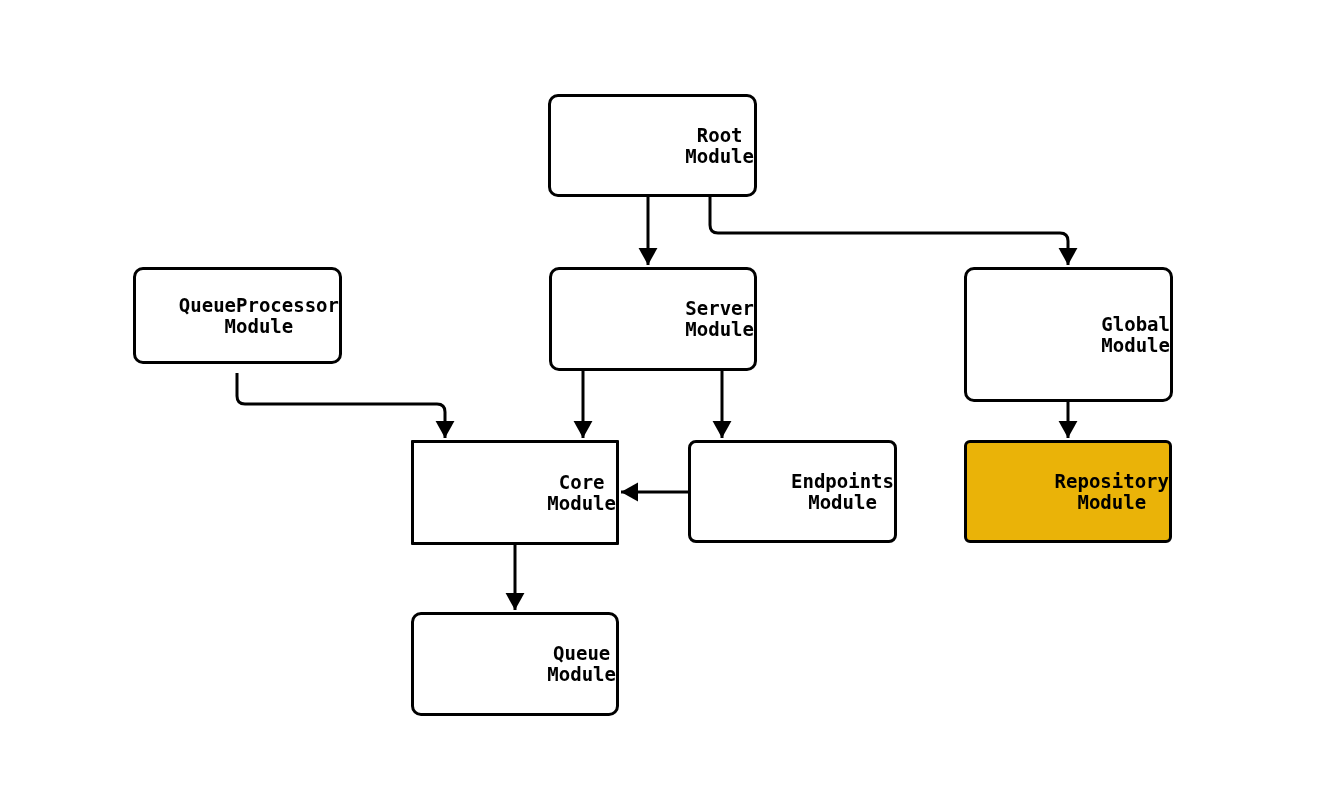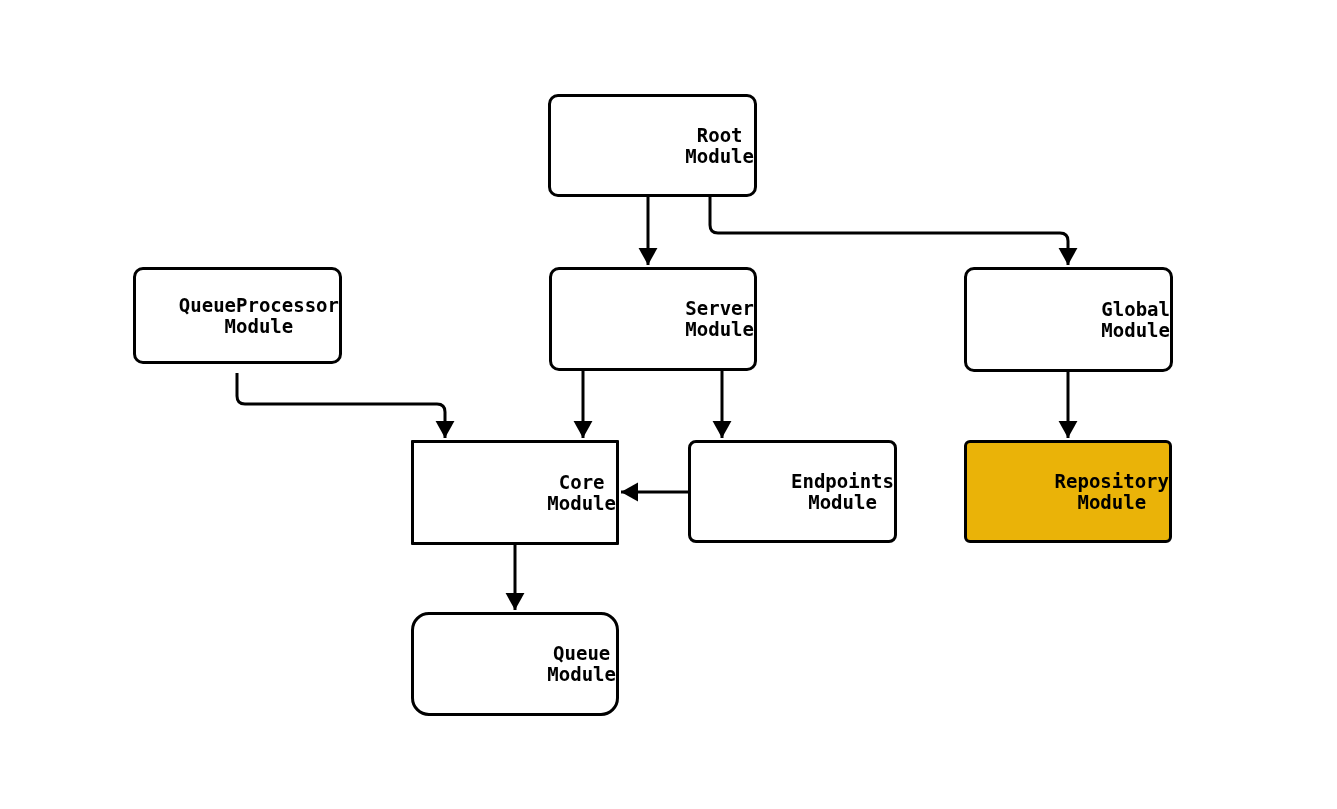--- a/index.html
+++ b/index.html
@@ -66,33 +66,33 @@
 Module</span>
     </div>
     <div class="node" style="left: 133px; top: 267px; width: 209px; height: 97px; background: rgb(255, 255, 255); border-color: rgb(0, 0, 0); border-width: 3px; border-radius: 10px;">
       <span class="label" style="color: rgb(0, 0, 0);">QueueProcessor
 Module</span>
     </div>
     <div class="node" style="left: 549px; top: 267px; width: 208px; height: 104px; background: rgb(255, 255, 255); border-color: rgb(0, 0, 0); border-width: 3px; border-radius: 10px;">
       <span class="label" style="color: rgb(0, 0, 0);">Server
 Module</span>
     </div>
-    <div class="node" style="left: 964px; top: 267px; width: 209px; height: 105px; background: rgb(255, 255, 255); border-color: rgb(0, 0, 0); border-width: 3px; border-radius: 10px;">
+    <div class="node" style="left: 964px; top: 267px; width: 209px; height: 135px; background: rgb(255, 255, 255); border-color: rgb(0, 0, 0); border-width: 3px; border-radius: 10px;">
       <span class="label" style="color: rgb(0, 0, 0);">Global
 Module</span>
     </div>
     <div class="node" style="left: 411px; top: 440px; width: 208px; height: 105px; background: rgb(255, 255, 255); border-color: rgb(0, 0, 0); border-width: 3px; border-radius: 1px;">
       <span class="label" style="color: rgb(0, 0, 0);">Core
 Module</span>
     </div>
     <div class="node" style="left: 688px; top: 440px; width: 209px; height: 103px; background: rgb(255, 255, 255); border-color: rgb(0, 0, 0); border-width: 3px; border-radius: 8px;">
       <span class="label" style="color: rgb(0, 0, 0);">Endpoints
 Module</span>
     </div>
     <div class="node" style="left: 964px; top: 440px; width: 208px; height: 103px; background: #eab308; border-color: rgb(0, 0, 0); border-width: 3px; border-radius: 6px;">
       <span class="label" style="color: rgb(0, 0, 0);">Repository
 Module</span>
     </div>
-    <div class="node" style="left: 411px; top: 612px; width: 208px; height: 104px; background: rgb(255, 255, 255); border-color: rgb(0, 0, 0); border-width: 3px; border-radius: 18px;">
+    <div class="node" style="left: 411px; top: 612px; width: 208px; height: 104px; background: rgb(255, 255, 255); border-color: rgb(0, 0, 0); border-width: 3px; border-radius: 10px;">
       <span class="label" style="color: rgb(0, 0, 0);">Queue
 Module</span>
     </div>
   </div>
 
 </body></html>

